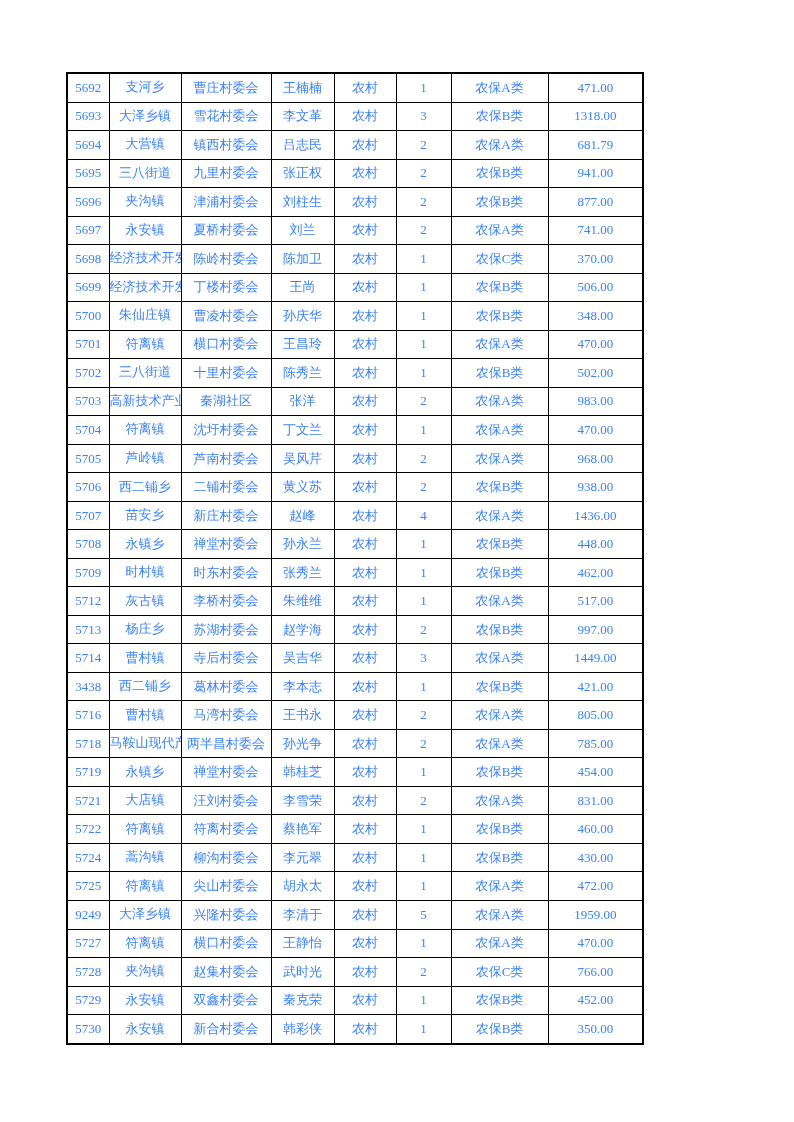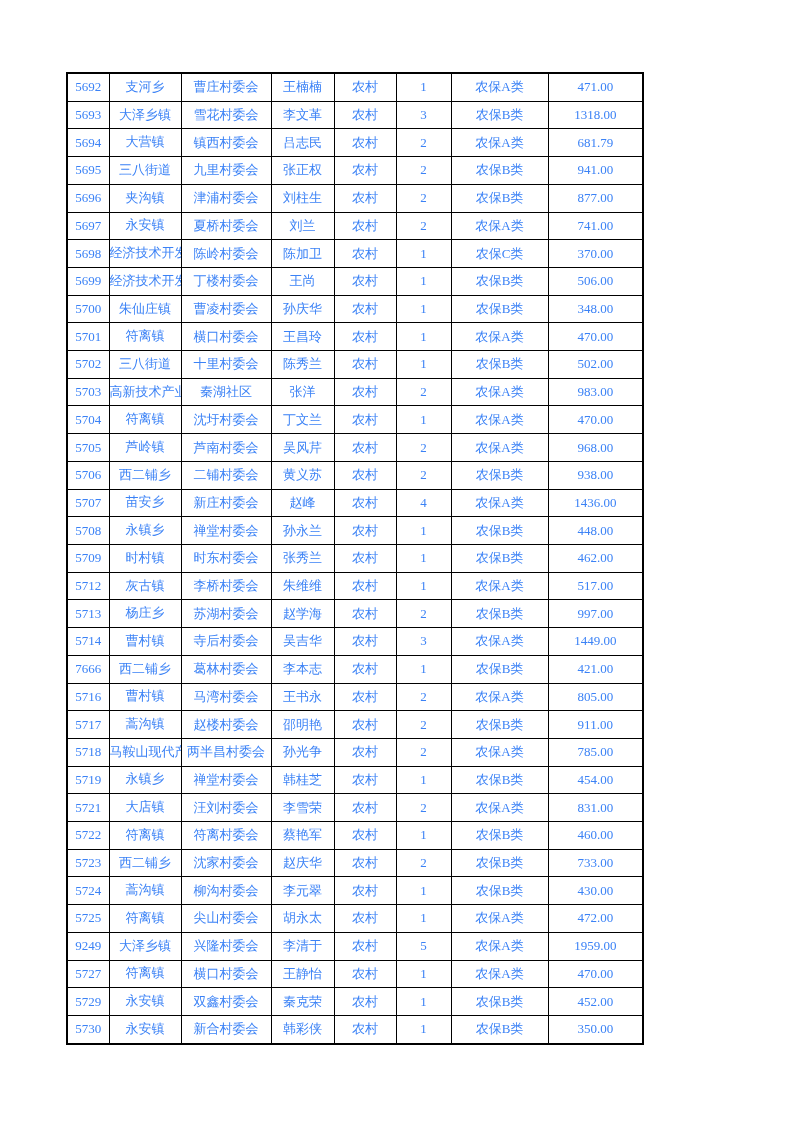--- a/index.html
+++ b/index.html
@@ -270,50 +270,40 @@
           <td class="c1"><span class="cell-text">5714</span></td>
           <td class="c2"><span class="cell-text">曹村镇</span></td>
           <td class="c3"><span class="cell-text">寺后村委会</span></td>
           <td class="c4"><span class="cell-text">吴吉华</span></td>
           <td class="c5"><span class="cell-text">农村</span></td>
           <td class="c6"><span class="cell-text">3</span></td>
           <td class="c7"><span class="cell-text">农保A类</span></td>
           <td class="c8"><span class="cell-text">1449.00</span></td>
         </tr>
         <tr>
-          <td class="c1"><span class="cell-text">7666</span></td>
+          <td class="c1"><span class="cell-text">3438</span></td>
           <td class="c2"><span class="cell-text">西二铺乡</span></td>
           <td class="c3"><span class="cell-text">葛林村委会</span></td>
           <td class="c4"><span class="cell-text">李本志</span></td>
           <td class="c5"><span class="cell-text">农村</span></td>
           <td class="c6"><span class="cell-text">1</span></td>
           <td class="c7"><span class="cell-text">农保B类</span></td>
           <td class="c8"><span class="cell-text">421.00</span></td>
         </tr>
         <tr>
           <td class="c1"><span class="cell-text">5716</span></td>
           <td class="c2"><span class="cell-text">曹村镇</span></td>
           <td class="c3"><span class="cell-text">马湾村委会</span></td>
           <td class="c4"><span class="cell-text">王书永</span></td>
           <td class="c5"><span class="cell-text">农村</span></td>
           <td class="c6"><span class="cell-text">2</span></td>
           <td class="c7"><span class="cell-text">农保A类</span></td>
           <td class="c8"><span class="cell-text">805.00</span></td>
         </tr>
         <tr>
-          <td class="c1"><span class="cell-text">5717</span></td>
-          <td class="c2"><span class="cell-text">蒿沟镇</span></td>
-          <td class="c3"><span class="cell-text">赵楼村委会</span></td>
-          <td class="c4"><span class="cell-text">邵明艳</span></td>
-          <td class="c5"><span class="cell-text">农村</span></td>
-          <td class="c6"><span class="cell-text">2</span></td>
-          <td class="c7"><span class="cell-text">农保B类</span></td>
-          <td class="c8"><span class="cell-text">911.00</span></td>
-        </tr>
-        <tr>
           <td class="c1"><span class="cell-text">5718</span></td>
           <td class="c2"><span class="cell-text">马鞍山现代产业园</span></td>
           <td class="c3"><span class="cell-text">两半昌村委会</span></td>
           <td class="c4"><span class="cell-text">孙光争</span></td>
           <td class="c5"><span class="cell-text">农村</span></td>
           <td class="c6"><span class="cell-text">2</span></td>
           <td class="c7"><span class="cell-text">农保A类</span></td>
           <td class="c8"><span class="cell-text">785.00</span></td>
         </tr>
         <tr>
@@ -340,30 +330,20 @@
           <td class="c1"><span class="cell-text">5722</span></td>
           <td class="c2"><span class="cell-text">符离镇</span></td>
           <td class="c3"><span class="cell-text">符离村委会</span></td>
           <td class="c4"><span class="cell-text">蔡艳军</span></td>
           <td class="c5"><span class="cell-text">农村</span></td>
           <td class="c6"><span class="cell-text">1</span></td>
           <td class="c7"><span class="cell-text">农保B类</span></td>
           <td class="c8"><span class="cell-text">460.00</span></td>
         </tr>
         <tr>
-          <td class="c1"><span class="cell-text">5723</span></td>
-          <td class="c2"><span class="cell-text">西二铺乡</span></td>
-          <td class="c3"><span class="cell-text">沈家村委会</span></td>
-          <td class="c4"><span class="cell-text">赵庆华</span></td>
-          <td class="c5"><span class="cell-text">农村</span></td>
-          <td class="c6"><span class="cell-text">2</span></td>
-          <td class="c7"><span class="cell-text">农保B类</span></td>
-          <td class="c8"><span class="cell-text">733.00</span></td>
-        </tr>
-        <tr>
           <td class="c1"><span class="cell-text">5724</span></td>
           <td class="c2"><span class="cell-text">蒿沟镇</span></td>
           <td class="c3"><span class="cell-text">柳沟村委会</span></td>
           <td class="c4"><span class="cell-text">李元翠</span></td>
           <td class="c5"><span class="cell-text">农村</span></td>
           <td class="c6"><span class="cell-text">1</span></td>
           <td class="c7"><span class="cell-text">农保B类</span></td>
           <td class="c8"><span class="cell-text">430.00</span></td>
         </tr>
         <tr>
@@ -388,20 +368,30 @@
         </tr>
         <tr>
           <td class="c1"><span class="cell-text">5727</span></td>
           <td class="c2"><span class="cell-text">符离镇</span></td>
           <td class="c3"><span class="cell-text">横口村委会</span></td>
           <td class="c4"><span class="cell-text">王静怡</span></td>
           <td class="c5"><span class="cell-text">农村</span></td>
           <td class="c6"><span class="cell-text">1</span></td>
           <td class="c7"><span class="cell-text">农保A类</span></td>
           <td class="c8"><span class="cell-text">470.00</span></td>
+        </tr>
+        <tr>
+          <td class="c1"><span class="cell-text">5728</span></td>
+          <td class="c2"><span class="cell-text">夹沟镇</span></td>
+          <td class="c3"><span class="cell-text">赵集村委会</span></td>
+          <td class="c4"><span class="cell-text">武时光</span></td>
+          <td class="c5"><span class="cell-text">农村</span></td>
+          <td class="c6"><span class="cell-text">2</span></td>
+          <td class="c7"><span class="cell-text">农保C类</span></td>
+          <td class="c8"><span class="cell-text">766.00</span></td>
         </tr>
         <tr>
           <td class="c1"><span class="cell-text">5729</span></td>
           <td class="c2"><span class="cell-text">永安镇</span></td>
           <td class="c3"><span class="cell-text">双鑫村委会</span></td>
           <td class="c4"><span class="cell-text">秦克荣</span></td>
           <td class="c5"><span class="cell-text">农村</span></td>
           <td class="c6"><span class="cell-text">1</span></td>
           <td class="c7"><span class="cell-text">农保B类</span></td>
           <td class="c8"><span class="cell-text">452.00</span></td>

